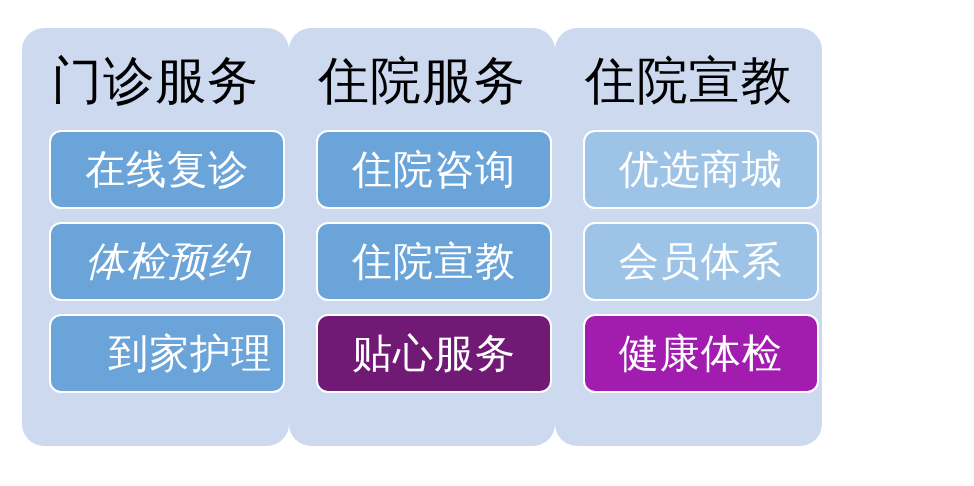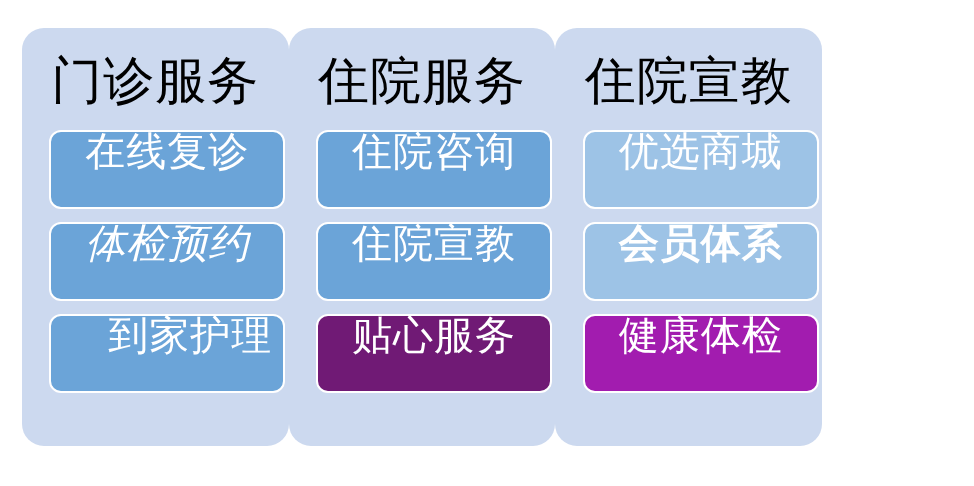--- a/index.html
+++ b/index.html
@@ -68,20 +68,21 @@
     margin-top: 6px;
   }
 
   .service-button {
     width: 236px;
     height: 79px;
     border-radius: 12px;
     border: 2px solid #ffffff;
     box-sizing: border-box;
     display: flex;
+    align-items: center;
     justify-content: center;
     cursor: pointer;
     margin-left: 24px;
   }
 
   .service-button-label {
     font-family: "Liberation Serif", "DejaVu Serif", serif;
     font-size: 40px;
     line-height: 1;
     color: #ffffff;
@@ -127,21 +128,21 @@
         </div>
       </div>
     </div>
 
     <div class="panel" style="background-color: rgb(204, 217, 239);">
       <div class="panel-title">住院宣教</div>
       <div class="panel-buttons">
         <div class="service-button" style="background-color: rgb(157, 195, 230);">
           <span class="service-button-label">优选商城</span>
         </div>
-        <div class="service-button" style="background-color: rgb(157, 195, 230); font-weight: bold;">
+        <div class="service-button" style="background-color: rgb(157, 195, 230);">
           <span class="service-button-label">会员体系</span>
         </div>
         <div class="service-button" style="background-color: #a21caf;">
           <span class="service-button-label">健康体检</span>
         </div>
       </div>
     </div>
 
   </div>
 </div>

